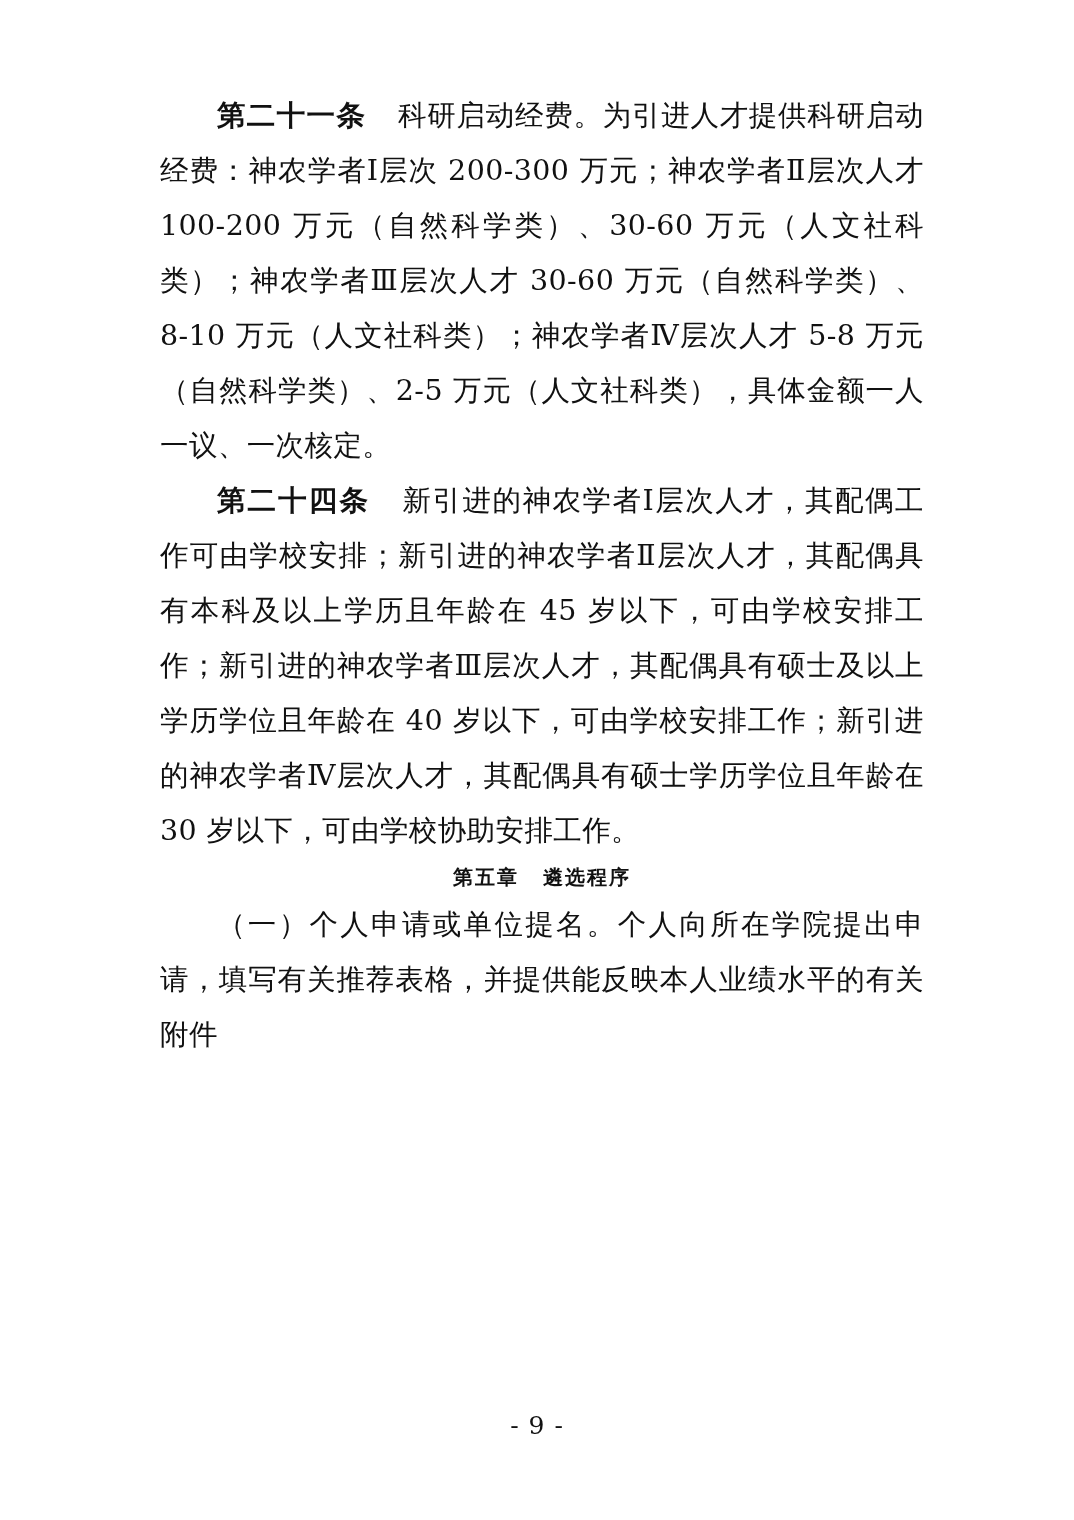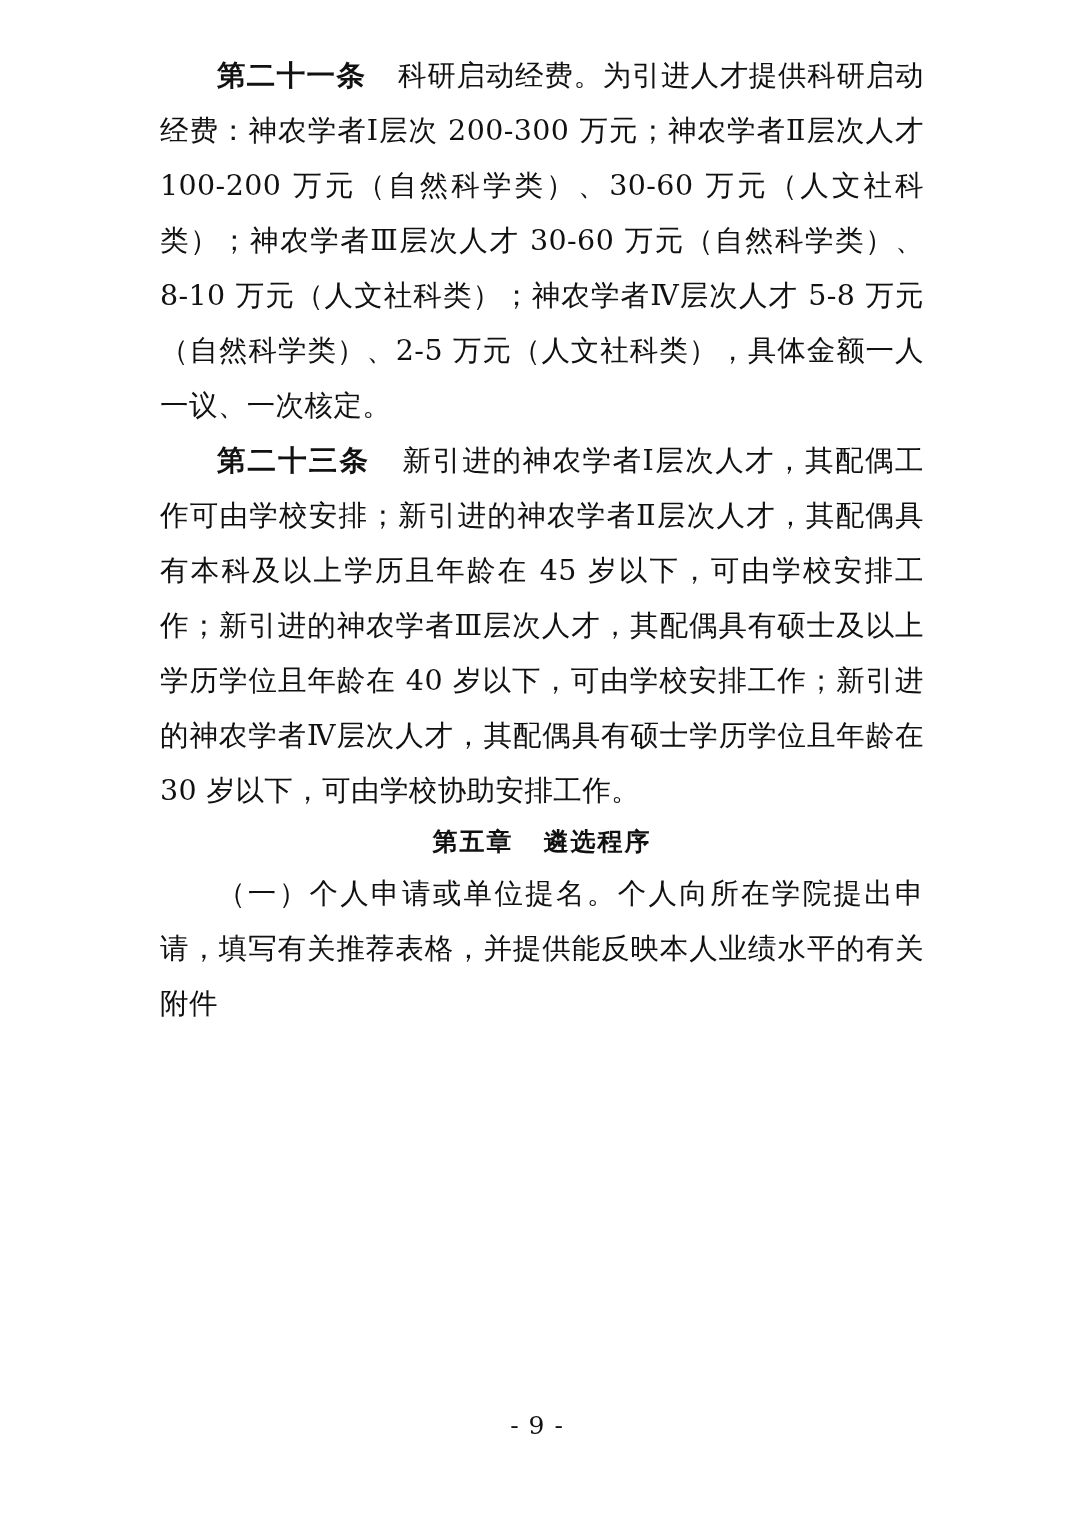--- a/index.html
+++ b/index.html
@@ -15,21 +15,21 @@
     position: relative;
     overflow: hidden;
   }
   .page {
     position: absolute;
     left: 0;
     top: 0;
     width: 1074px;
     height: 1520px;
     box-sizing: border-box;
-    padding: 48px 150px 60px 160px;
+    padding: 88px 150px 60px 160px;
   }
   .body-text {
     font-size: 28.5px;
     line-height: 1.93;
     text-align: justify;
     text-justify: inter-ideograph;
     letter-spacing: 0.4px;
   }
   .para {
     margin: 0 0 0 0;
@@ -38,21 +38,21 @@
   .article-head {
     font-weight: bold;
     letter-spacing: 1px;
   }
   .gap-after-head {
     display: inline-block;
     width: 1.1em;
   }
   .chapter-title {
     text-align: center;
-    font-size: 25px;
+    font-size: 20px;
     font-weight: bold;
     line-height: 1.93;
     letter-spacing: 2px;
     margin: 0;
     text-indent: 0;
   }
   .chapter-title .chapter-gap {
     display: inline-block;
     width: 1.2em;
   }
@@ -74,21 +74,21 @@
 
   <div class="body-text">
 
     <p class="para">
       <span class="article-head">第二十一条</span><span class="gap-after-head"></span><span>科研启动经费。为引进人才提供科研启动经费：神农学者Ⅰ层次 200-300 万元；神农学者Ⅱ层次人才 100-200 万元（自然科学类）、30-60 万元（人文社科类）；神农学者Ⅲ层次人才 30-60 万元（自然科学类）、8-10 万元（人文社科类）；神农学者Ⅳ层次人才 5-8 万元（自然科学类）、2-5 万元（人文社科类），具体金额一人一议、一次核定。</span>
     </p>
 
 
 
     <p class="para">
-      <span class="article-head">第二十三条</span><span class="gap-after-head"></span><span>新引进的神农学者Ⅰ层次人才，其配偶工作可由学校安排；新引进的神农学者Ⅱ层次人才，其配偶具有本科及以上学历且年龄在 45 岁以下，可由学校安排工作；新引进的神农学者Ⅲ层次人才，其配偶具有硕士及以上学历学位且年龄在 40 岁以下，可由学校安排工作；新引进的神农学者Ⅳ层次人才，其配偶具有硕士学历学位且年龄在 30 岁以下，可由学校协助安排工作。</span>
+      <span class="article-head">第二十四条</span><span class="gap-after-head"></span><span>新引进的神农学者Ⅰ层次人才，其配偶工作可由学校安排；新引进的神农学者Ⅱ层次人才，其配偶具有本科及以上学历且年龄在 45 岁以下，可由学校安排工作；新引进的神农学者Ⅲ层次人才，其配偶具有硕士及以上学历学位且年龄在 40 岁以下，可由学校安排工作；新引进的神农学者Ⅳ层次人才，其配偶具有硕士学历学位且年龄在 30 岁以下，可由学校协助安排工作。</span>
     </p>
 
     <p class="chapter-title">
       <span>第五章</span><span class="chapter-gap"></span><span>遴选程序</span>
     </p>
 
 
     <p class="para">
       <span>（一）个人申请或单位提名。个人向所在学院提出申请，填写有关推荐表格，并提供能反映本人业绩水平的有关附件</span>
     </p>

